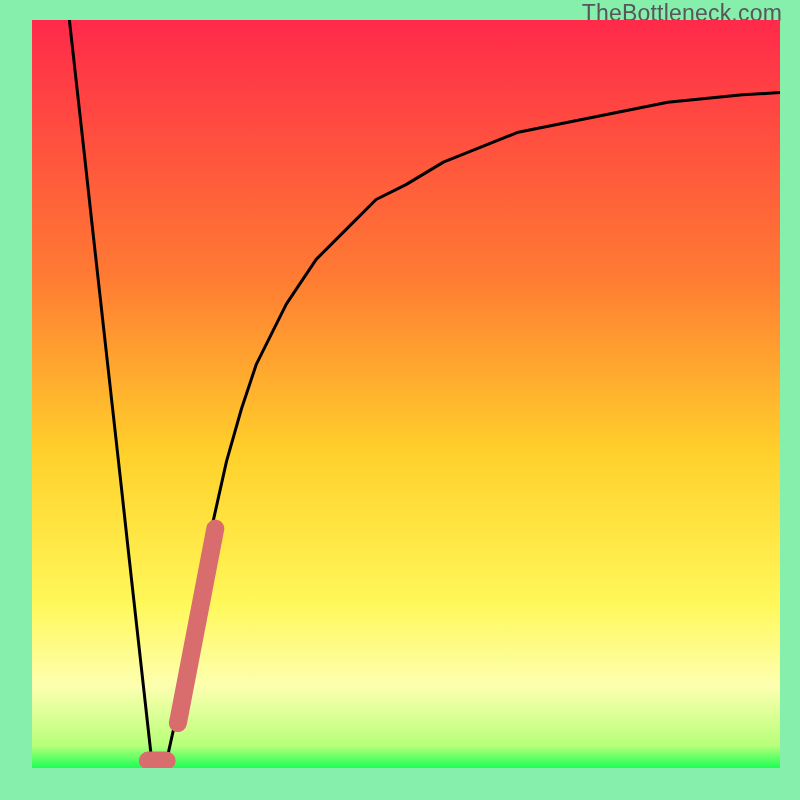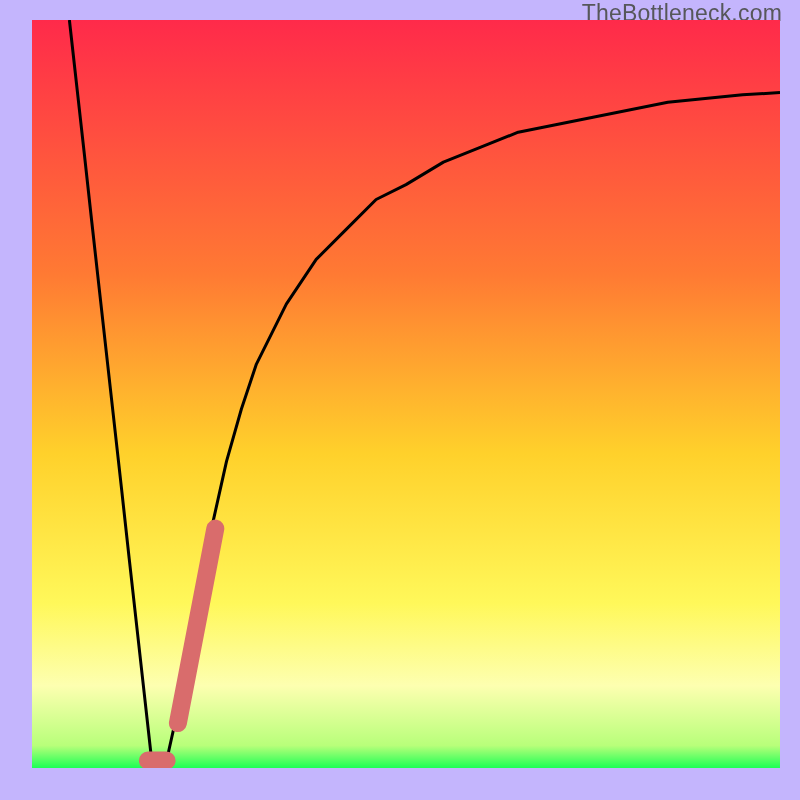--- a/index.html
+++ b/index.html
@@ -8,21 +8,21 @@
     width: 800px;
     height: 800px;
     overflow: hidden;
     background: #000;
     font-family: Arial, Helvetica, sans-serif;
   }
   .frame {
     position: absolute;
     left: 0; top: 0;
     width: 800px; height: 800px;
-    background: #c4b5fd;
+    background: #86efac;
   }
   .plot {
     position: absolute;
     left: 32px;
     top: 20px;
     width: 748px;
     height: 748px;
     overflow: hidden;
   }
   svg {

